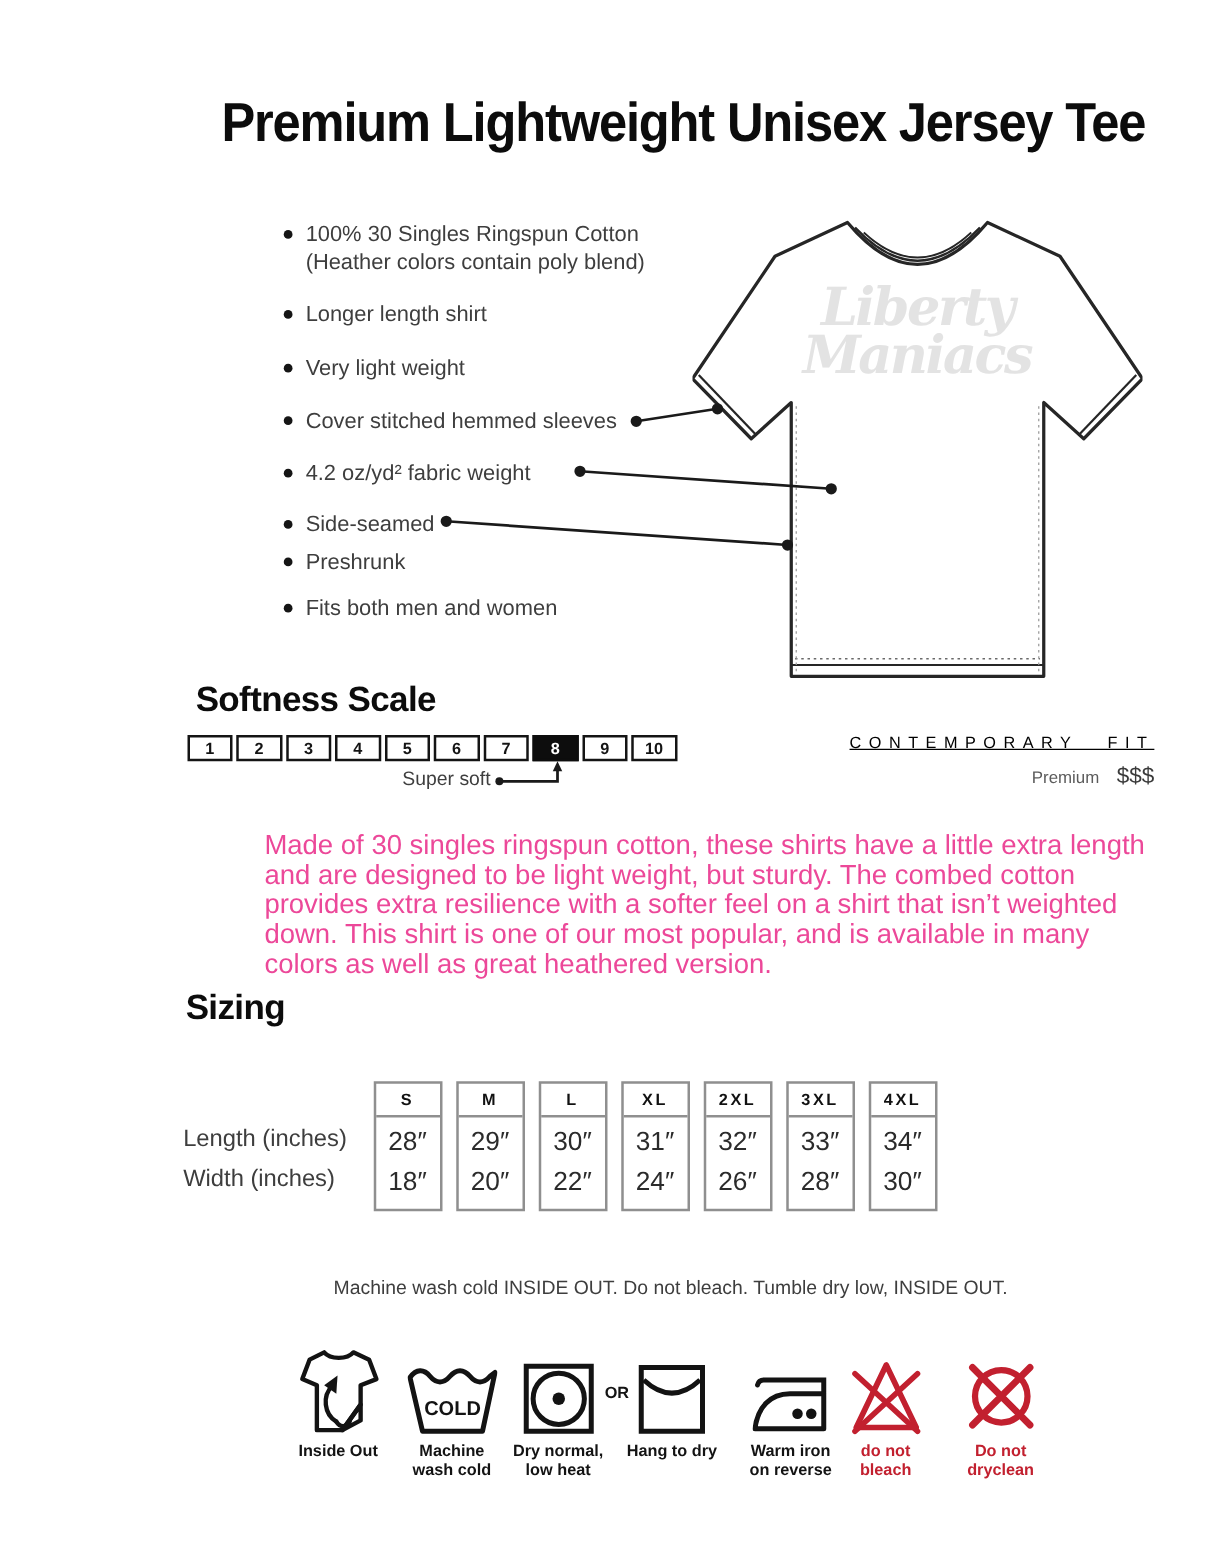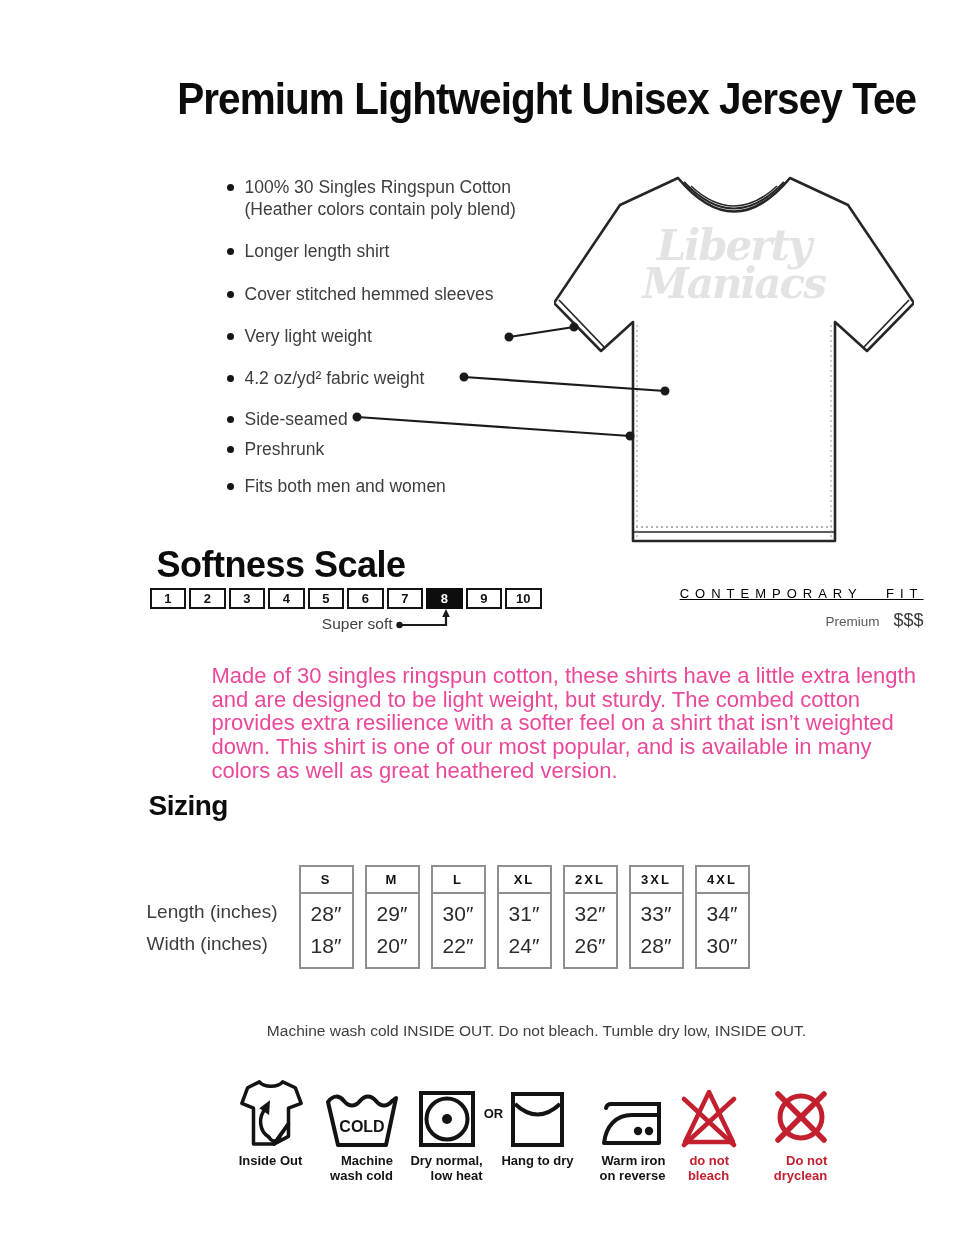--- a/index.html
+++ b/index.html
@@ -28,21 +28,21 @@
   .shirt-wrap { position:absolute; left:497px; top:173px; width:360px; height:372px; }
   .watermark { position:absolute; left:0; top:52px; width:100%; text-align:center;
                font-family:"DejaVu Serif", serif; font-style:italic; font-weight:bold;
                color:#e3e3e3; font-size:42px; line-height:42px; letter-spacing:-2px; }
   .watermark .wm2 { margin-top:-4px; }
 
   
   .callouts { position:absolute; left:0; top:0; width:980px; height:1250px; pointer-events:none; }
 
   
-  .softness-heading { position:absolute; left:100px; top:544px; font-size:36px; font-weight:bold;
+  .softness-heading { position:absolute; left:100px; top:544px; font-size:28px; font-weight:bold;
                       letter-spacing:-0.5px; color:#0c0c0c; }
   .scale { position:absolute; left:93px; top:588px; display:flex; gap:3px; }
   .scale-box { width:36.5px; height:21px; border:2px solid #141414; background:#fff;
                font-size:13px; font-weight:bold; color:#141414; display:flex;
                align-items:center; justify-content:center; }
   .scale-box.active { background:#0d0d0d; color:#fff; border-color:#0d0d0d; }
   .supersoft { position:absolute; left:238px; top:615px; width:98px; text-align:right;
                font-size:15.5px; color:#3e3e3e; }
 
   
@@ -73,38 +73,38 @@
   .mini-label { position:absolute; font-size:11.5px; color:#6f6f6f; }
   .mini-label.len { left:107px; top:0px; }
   .mini-label.wid { left:113px; top:101px; }
 
   
   .care-text { position:absolute; left:0; top:1022px; width:960px; text-align:center;
                font-size:15.5px; color:#3e3e3e; }
   .care-item { position:absolute; top:1076px; width:96px; display:flex; flex-direction:column;
                align-items:center; }
   .cibox { height:72px; display:flex; align-items:flex-end; justify-content:center; margin-bottom:6px; }
-  .cilabel { text-align:right; font-size:13px; font-weight:bold; line-height:14.5px; color:#131313; }
+  .cilabel { text-align:center; font-size:13px; font-weight:bold; line-height:14.5px; color:#131313; }
   .cilabel span { display:block; }
   .cilabel.red { color:#c2202f; }
   .or-label { position:absolute; left:421px; top:1106px; width:32px; text-align:center;
               font-size:13px; font-weight:bold; color:#131313; }
 </style>
 </head>
 <body>
 
 <div class="page">
 
   <h1 class="title"><span>Premium Lightweight Unisex Jersey Tee</span></h1>
 
   <ul class="features">
     <li>100% 30 Singles Ringspun Cotton (Heather colors contain poly blend)</li>
     <li>Longer length shirt</li>
+    <li>Very light weight</li>
     <li>Cover stitched hemmed sleeves</li>
-    <li>Very light weight</li>
     <li>4.2 oz/yd² fabric weight</li>
     <li>Side-seamed</li>
     <li>Preshrunk</li>
     <li>Fits both men and women</li>
   </ul>
 
   <div class="shirt-wrap">
     <svg viewBox="0 0 360 372" width="360" height="372">
       <path d="M66,32 L124,5 Q180,72 236,5 L294,32 L360,130 L313,178 L281,149 L281,368 L79,368 L79,149 L47,178 L0,130 Z" fill="#ffffff" stroke="#262626" stroke-width="2.6" stroke-linejoin="round"></path>
       <path d="M130,9 Q180,62 230,9" fill="none" stroke="#262626" stroke-width="2"></path>

